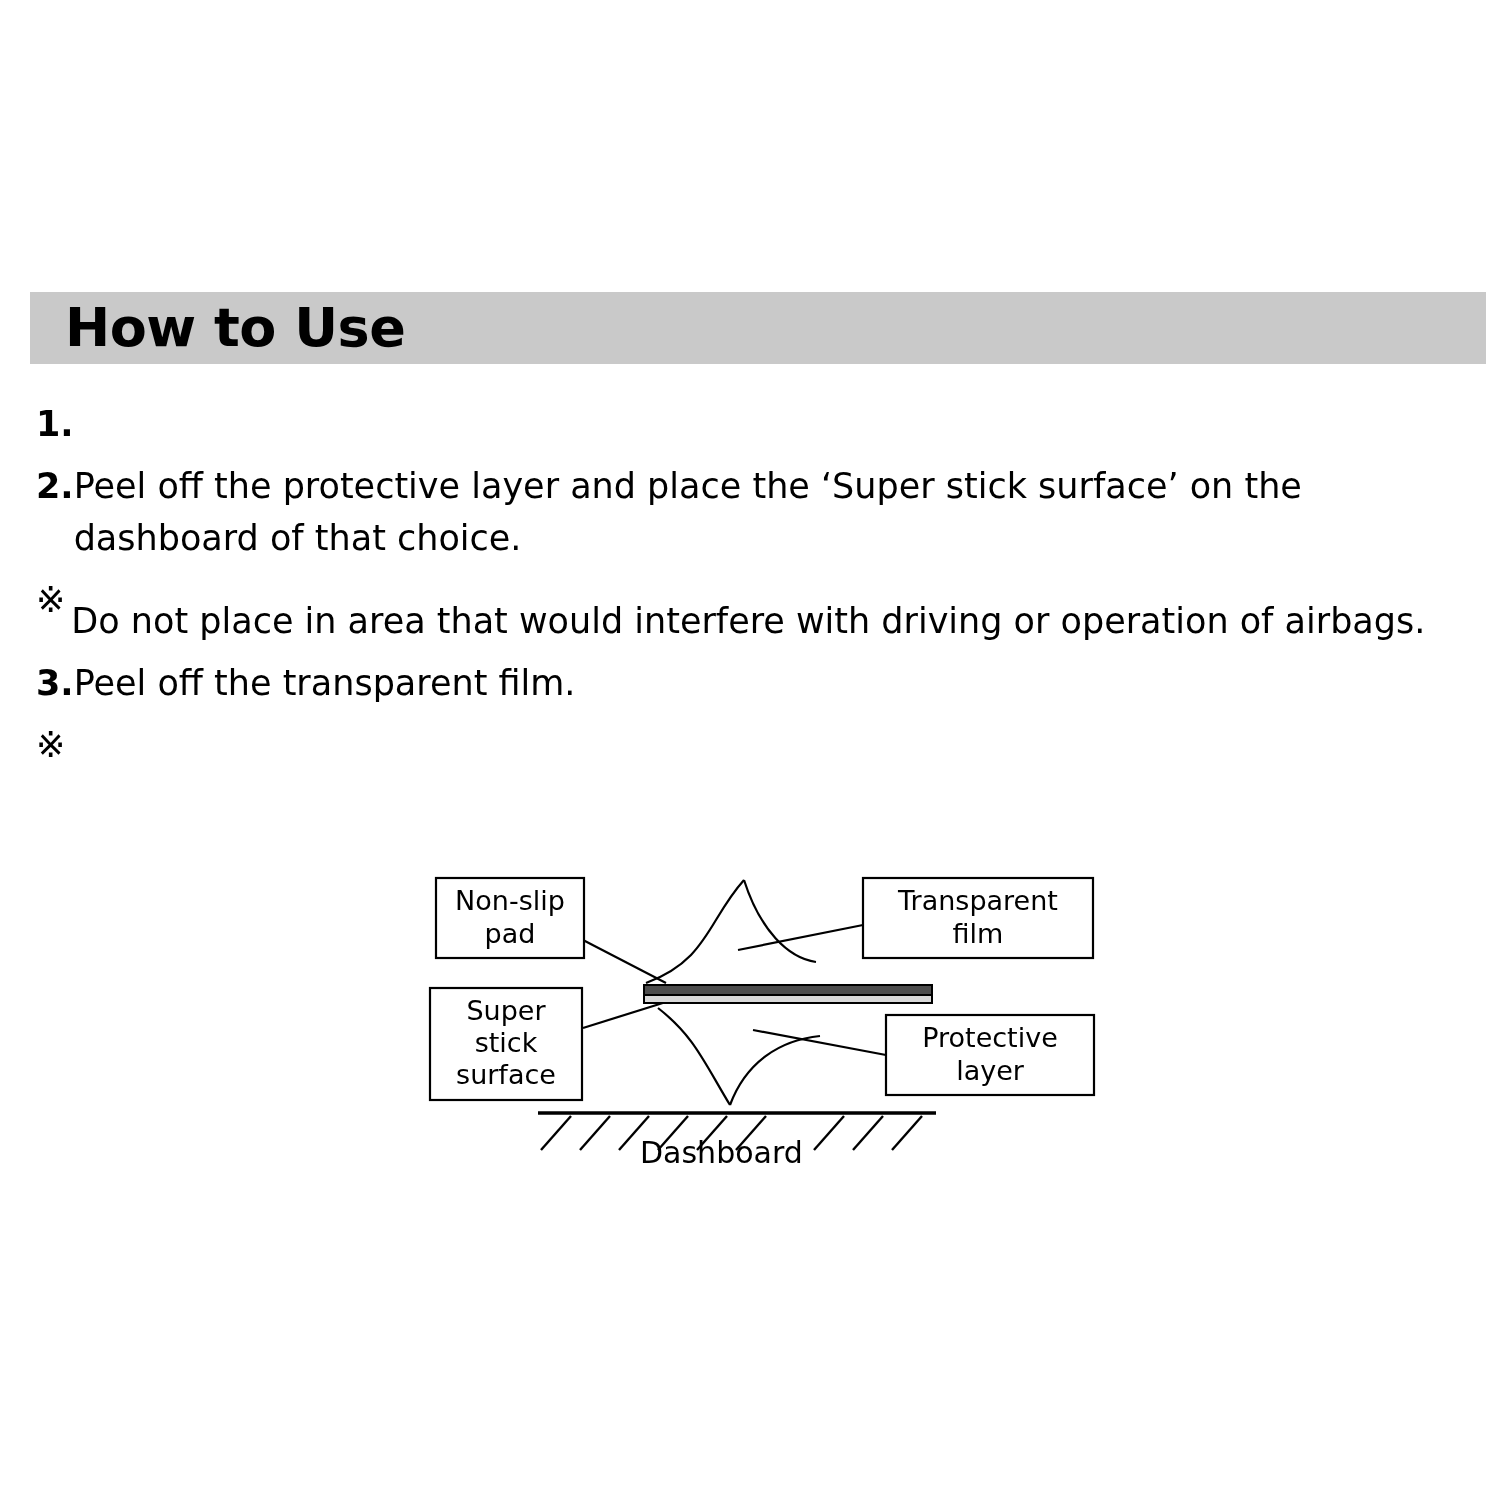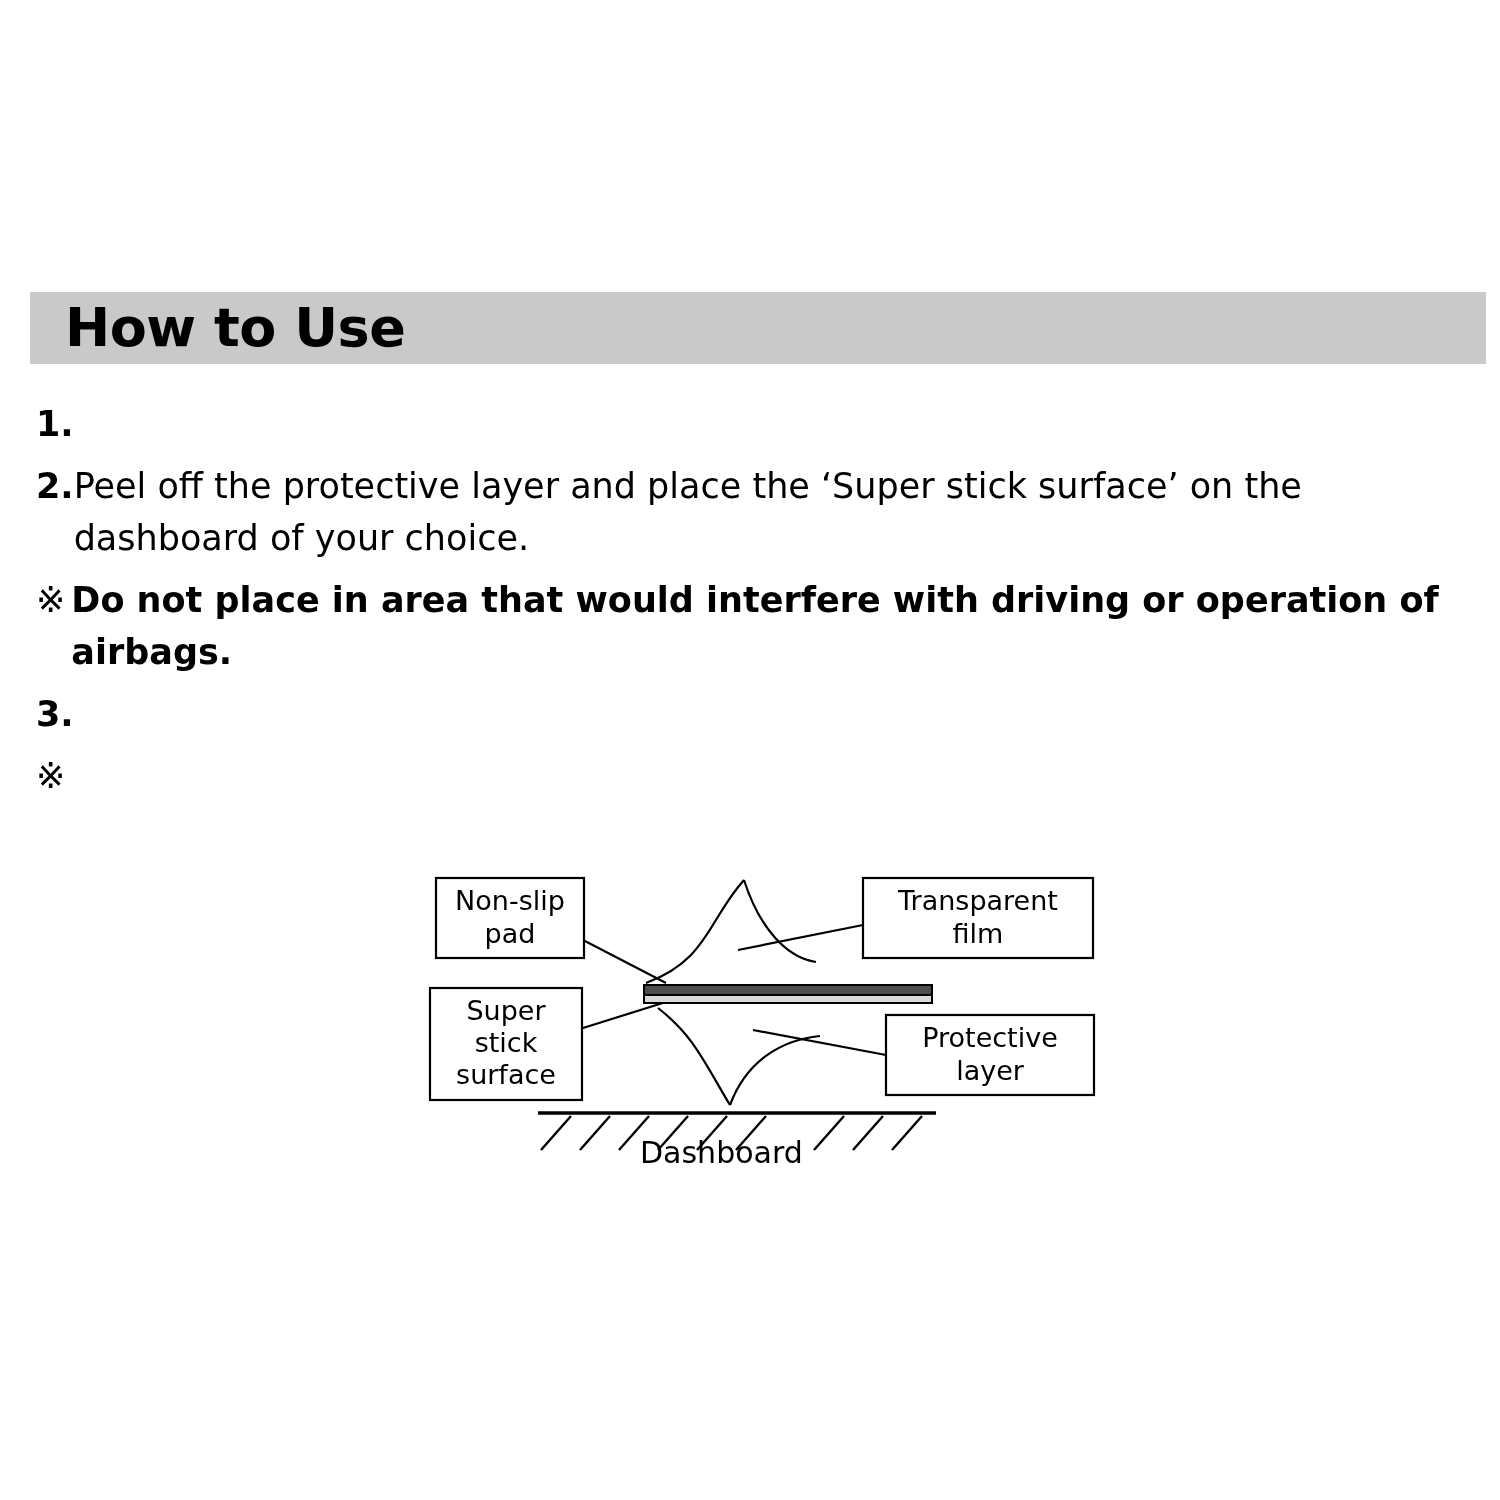--- a/index.html
+++ b/index.html
@@ -66,21 +66,22 @@
   }
   .instr-marker.aster {
     font-weight: normal;
     padding-right: 6px;
   }
   .instr-text {
     font-size: 35px;
     line-height: 52px;
   }
   .instr-text.bold {
-    font-weight: bold;
+    font-weight: normal;
+    margin-top: 21px;
   }
 
   
   .diagram {
     position: absolute;
     left: 400px;
     top: 850px;
     width: 720px;
     height: 370px;
   }
@@ -107,30 +108,31 @@
   <div class="header-title">How to Use</div>
 
   <div class="instructions">
 
     <div class="instr-row">
       <span class="instr-marker num">1.</span>
     </div>
 
     <div class="instr-row">
       <span class="instr-marker num">2.</span>
-      <span class="instr-text">Peel off the protective layer and place the ‘Super stick surface’ on the dashboard of your choice.</span>
+      <span class="instr-text">Peel off the protective layer and place the ‘Super stick surface’ on the dashboard of that choice.</span>
     </div>
 
     <div class="instr-row">
       <span class="instr-marker aster">※</span>
       <span class="instr-text bold">Do not place in area that would interfere with driving or operation of airbags.</span>
     </div>
 
     <div class="instr-row">
       <span class="instr-marker num">3.</span>
+      <span class="instr-text">Peel off the transparent film.</span>
     </div>
 
     <div class="instr-row">
       <span class="instr-marker aster">※</span>
     </div>
 
   </div>
 
   <div class="diagram">
     <svg width="720" height="370" viewBox="0 0 720 370" xmlns="http://www.w3.org/2000/svg">

